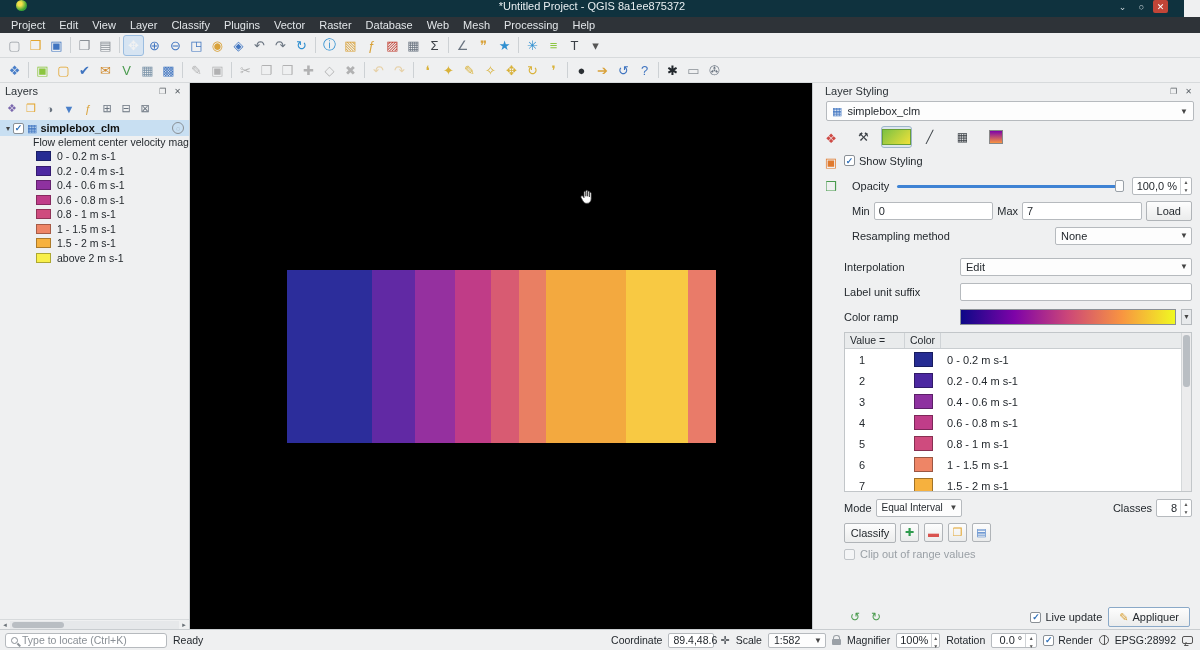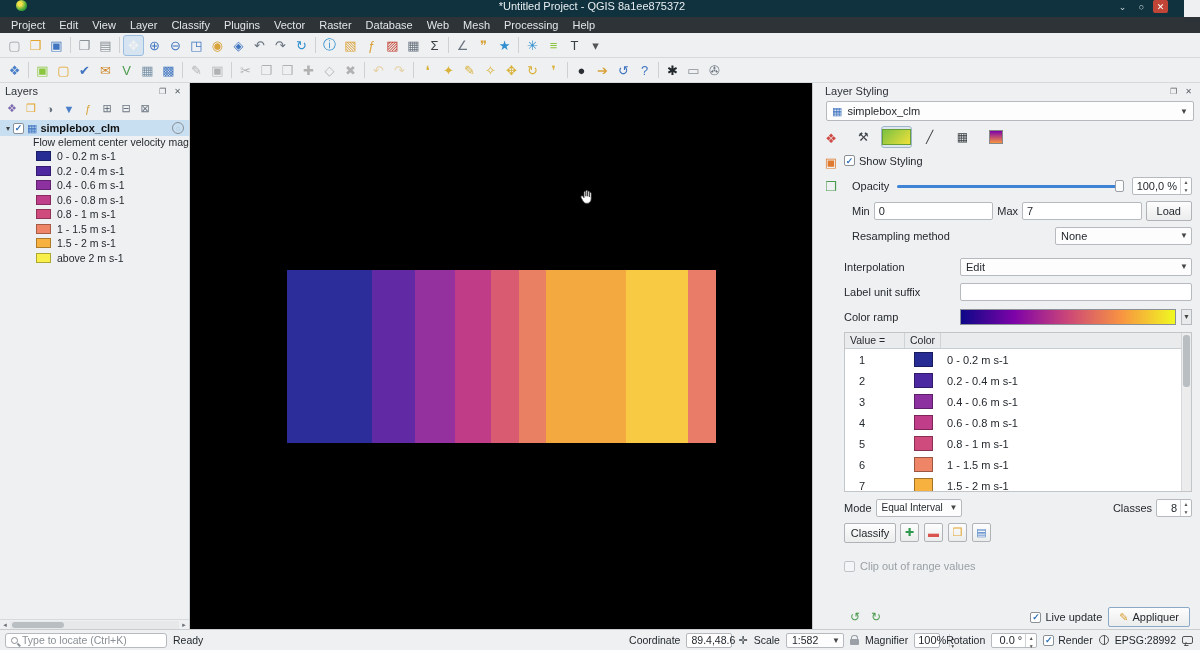--- a/index.html
+++ b/index.html
@@ -105,21 +105,21 @@
   .vt-body{flex:1;overflow:hidden;margin-right:10px}
   .vt-row{display:flex;height:21px;align-items:center}
   .vt-cell-val{width:60px;padding-left:14px;flex:0 0 auto}
   .vt-cell-col{width:36px;display:flex;justify-content:center;flex:0 0 auto}
   .vt-chip{width:19px;height:15px;border:1px solid rgba(0,0,0,.35)}
   .vt-cell-lab{flex:1;padding-left:6px;white-space:nowrap;overflow:hidden}
   .vt-scroll{position:absolute;right:0;top:0;bottom:0;width:10px;background:#ececed;border-left:1px solid #d5d8da}
   .vt-thumb{position:absolute;left:1px;top:2px;width:7px;height:52px;background:#b9bec3;border-radius:3px}
 
   .small-btn{width:19px;height:19px;display:flex;align-items:center;justify-content:center;background:linear-gradient(#fdfdfd,#ebecec);border:1px solid #b0b4b8;border-radius:2px;font-size:11px}
-  .clip-row{display:flex;align-items:center;gap:5px;height:18px;color:#9aa0a6;flex:0 0 auto;margin-top:12px}
+  .clip-row{display:flex;align-items:center;gap:5px;height:18px;color:#9aa0a6;flex:0 0 auto;margin-top:0}
   .cb.disabled{border-color:#c0c4c8;background:#f4f5f6}
   .panel-fill{flex:1}
   .panel-bottom{height:24px;display:flex;align-items:center;gap:6px;padding:0 2px;flex:0 0 auto}
   .hist-btn{width:18px;height:18px;display:flex;align-items:center;justify-content:center;font-size:12px;color:#4a9b4e}
   .apply-btn{border-color:#8aa9c8}
   .pencil{color:#d9a23a;font-size:11px}
 
   
   .statusbar{position:absolute;left:0;right:0;bottom:0;height:21px;background:#eff0f1;border-top:1px solid #c9cdd0;display:flex;align-items:center;padding:0 5px;gap:6px;font-size:10.5px}
   .locate{width:162px;height:15px;background:#fff;border:1px solid #b6babe;border-radius:3px;display:flex;align-items:center;gap:4px;padding:0 5px;color:#8a9096}
@@ -564,21 +564,21 @@
       <span>89.4,48.6</span>
     </span>
   <span class="sb-ic">✛</span>
   <span>Scale</span>
   <span class="dd" style="width:58px;height:15px">
     <span class="dd-val" style="font-size:10.5px">1:582</span>
     <span class="dd-btn">▼</span>
   </span>
   <span class="lock-icon"></span>
   <span>Magnifier</span>
-  <span class="spin" style="width:26px;height:15px">
+  <span class="spin" style="width:44px;height:15px">
     <span class="val">100%</span>
     <span class="arrows">
         <span>▲</span>
         <span>▼</span>
       </span>
   </span>
   <span>Rotation</span>
   <span class="spin" style="width:46px;height:15px">
     <span class="val">0.0 °</span>
     <span class="arrows">

